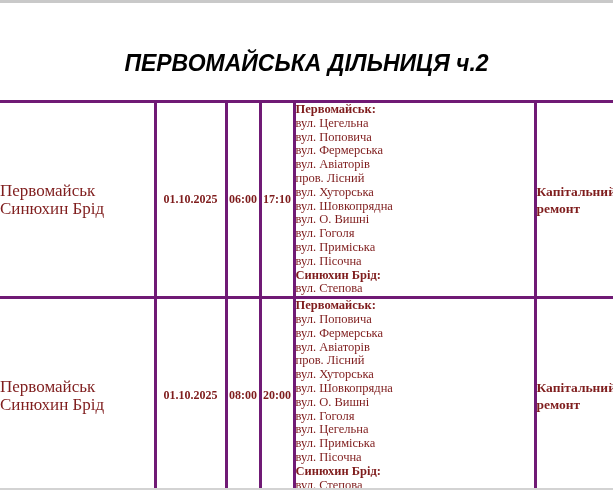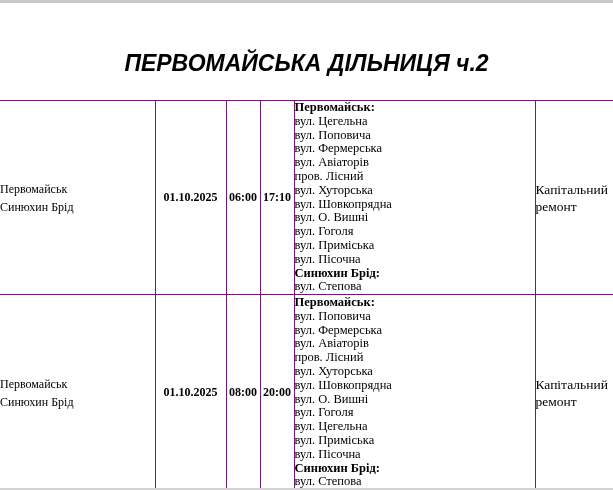--- a/index.html
+++ b/index.html
@@ -12,27 +12,27 @@
   .title{
     position:absolute;top:50px;left:0;width:100%;margin:0;text-align:center;
     font-family:"Liberation Sans",sans-serif;font-style:italic;font-weight:bold;
     font-size:23px;color:#000;letter-spacing:0px;
   }
   table.schedule{
     position:absolute;top:100px;left:0;width:613px;
     border-collapse:collapse;table-layout:fixed;
   }
   table.schedule td{
-    border:1px solid #701a75;padding:0;vertical-align:middle;color:#000000;
+    border:3px solid #701a75;padding:0;vertical-align:middle;color:#7f1d1d;
   }
   table.schedule tr td:first-child{border-left:none;}
-  table.schedule tr td:last-child{border-right:none;}
+  table.schedule tr td:last-child{border-right:none;font-weight:bold;}
   tr.row-1{height:194px;}
   tr.row-2{height:196px;}
-  td.loc{padding-left:8px;font-size:12px;line-height:18px;}
+  td.loc{padding-left:8px;font-size:17px;line-height:18px;}
   td.num{text-align:center;font-size:12px;font-weight:bold;}
   td.streets{vertical-align:top;padding:2px 2px 2px 4px;font-size:12.5px;line-height:13.8px;}
   td.work{padding-left:4px;padding-right:2px;font-size:13.5px;line-height:17px;}
   .street-line{white-space:nowrap;}
   .b{font-weight:bold;}
 </style>
 </head>
 <body>
 
 <div class="canvas">

